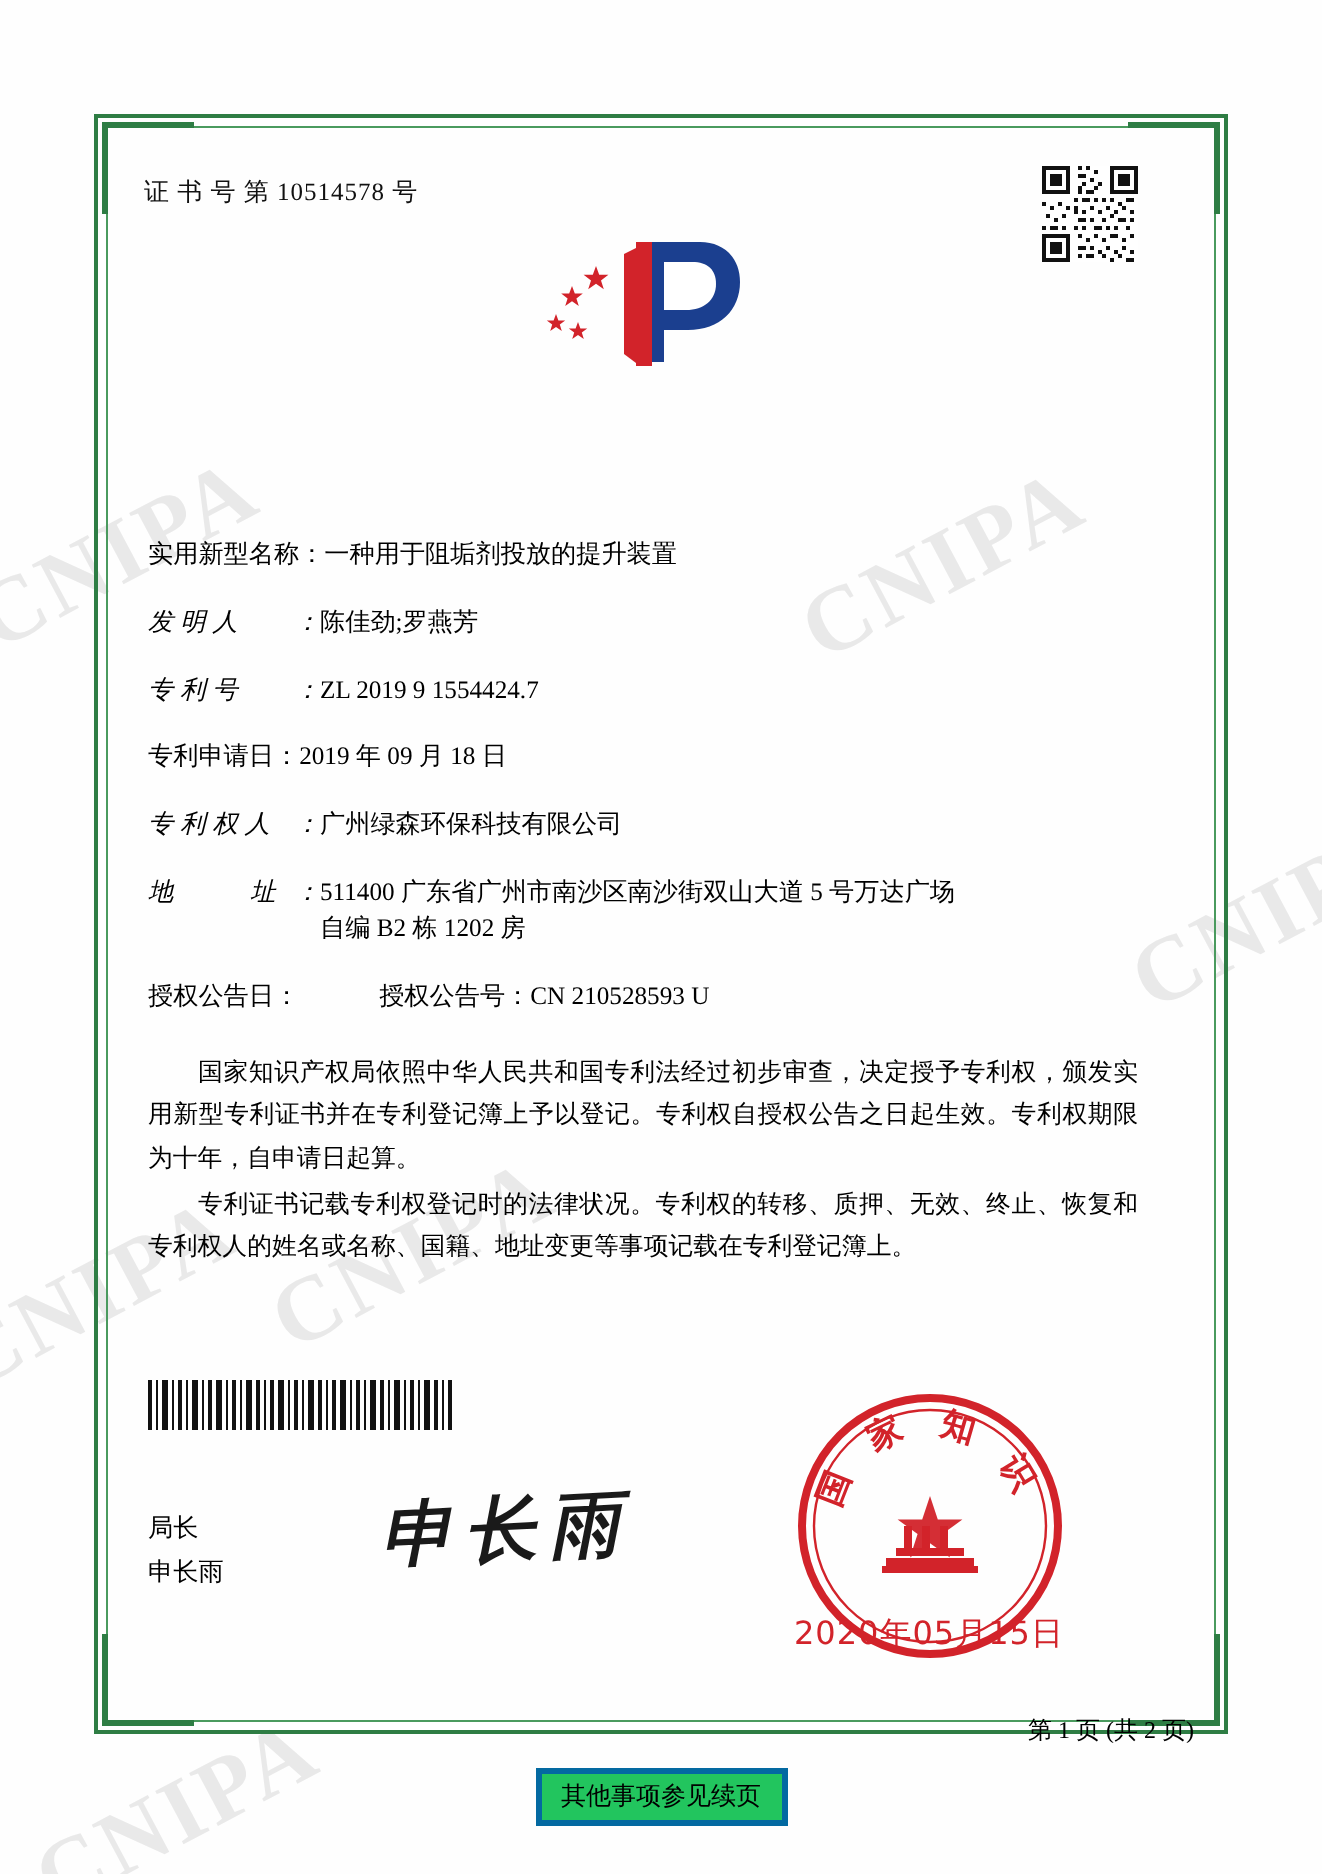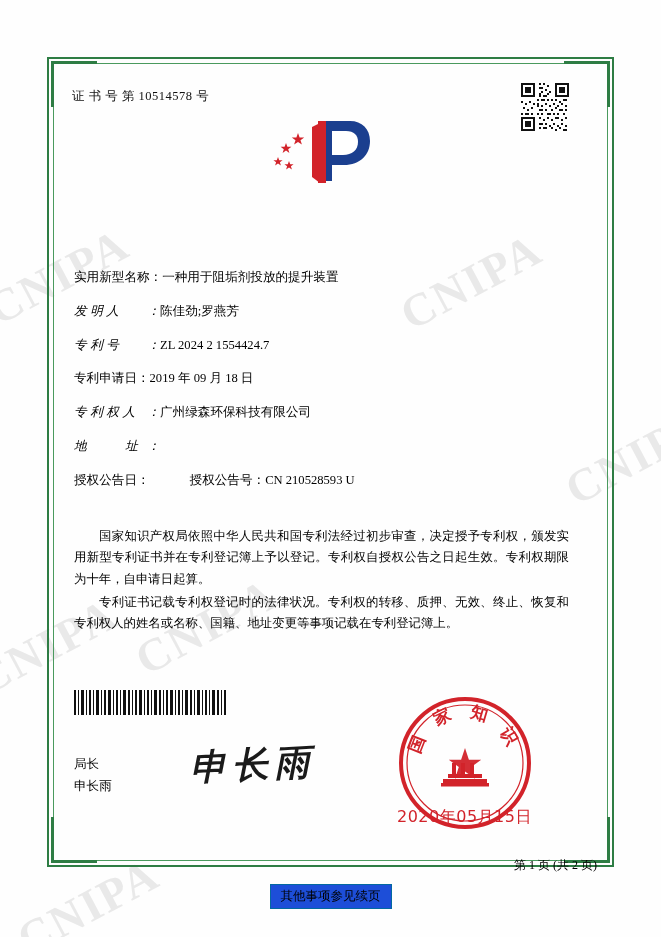--- a/index.html
+++ b/index.html
@@ -226,22 +226,22 @@
     left: 0;
     right: 0;
     top: 884px;
     text-align: center;
     font-size: 12.5px;
     color: #000;
   }
   .footnote span {
     display: inline-block;
     padding: 3px 10px;
-    border: 1px solid #0369a1;
-    background: #1d4ed8;
+    border: 3px solid #0369a1;
+    background: #22c55e;
   }
 </style>
 </head>
 <body>
 
 <div class="page">
 
   <div class="wm" style="left:-18px; top:250px; font-size:46px; transform:rotate(-28deg);">CNIPA</div>
   <div class="wm" style="left:-30px; top:620px; font-size:46px; transform:rotate(-28deg);">CNIPA</div>
   <div class="wm" style="left:12px; top:880px; font-size:46px; transform:rotate(-28deg);">CNIPA</div>
@@ -375,41 +375,43 @@
           <span>：</span>
         </div>
         <div class="fvalue">陈佳劲;罗燕芳</div>
       </div>
 
       <div class="frow">
         <div class="flabel sp">
           <span>专 利 号</span>
           <span>：</span>
         </div>
-        <div class="fvalue">ZL 2024 2 1554424.7</div>
+        <div class="fvalue">ZL 2019 9 1554424.7</div>
       </div>
 
       <div class="frow">
         <div style="flex:0 0 auto; white-space:nowrap;">专利申请日：</div>
         <div style="flex:1 1 auto;">2019 年 09 月 18 日</div>
       </div>
 
       <div class="frow">
         <div class="flabel sp">
           <span>专 利 权 人</span>
           <span>：</span>
         </div>
         <div class="fvalue">广州绿森环保科技有限公司</div>
       </div>
 
       <div class="frow">
         <div class="flabel sp">
           <span>地　　　址</span>
           <span>：</span>
         </div>
+        <div class="fvalue">511400 广东省广州市南沙区南沙街双山大道 5 号万达广场
+自编 B2 栋 1202 房</div>
       </div>
 
       <div class="frow two">
         <div style="flex:0 0 auto; white-space:nowrap;">授权公告日：</div>
         <div style="flex:0 0 auto; white-space:nowrap;margin-left:40px;">授权公告号：</div>
         <div style="flex:1 1 auto;">CN 210528593 U</div>
       </div>
 
     </div>
 

